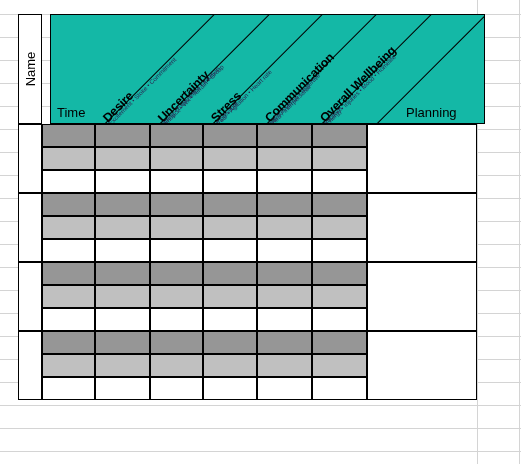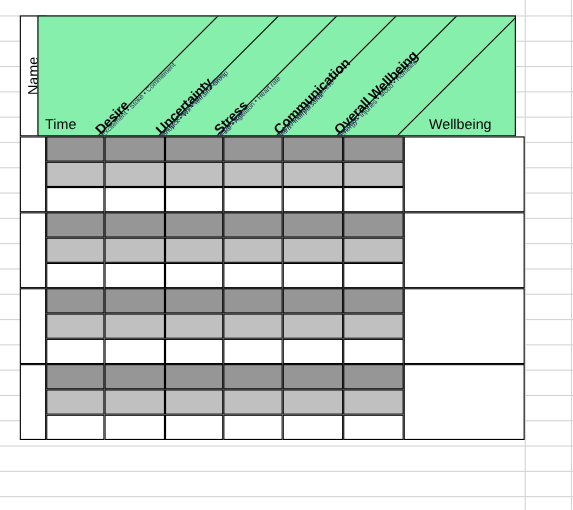--- a/index.html
+++ b/index.html
@@ -67,25 +67,25 @@
   #hdr-name .vtext {
     position: absolute;
     left: 50%; top: 50%;
     transform: translate(-50%, -50%) rotate(-90deg);
     white-space: nowrap;
     font-size: 13px;
     color: #000000;
   }
   #hdr-main {
     position: absolute;
-    left: 16px; top: 0;
+    left: 32px; top: 0;
     width: 435px; height: 110px;
     box-sizing: border-box;
     border: 1px solid #000000;
-    background: #86efac;
+    background: #14b8a6;
     overflow: hidden;
   }
   #hdr-time {
     position: absolute;
     left: 6px;
     bottom: 3px;
     font-size: 13px;
     color: #000000;
   }
   #hdr-comments {
@@ -155,21 +155,21 @@
   </div>
 
 <div id="table-wrap">
 
   <div id="hdr-name">
     <span class="vtext">Name</span>
   </div>
 
   <div id="hdr-main">
     <span id="hdr-time">Time</span>
-    <span id="hdr-comments">Wellbeing</span>
+    <span id="hdr-comments">Planning</span>
   <div class="diag" style="width: 155.563px; left: 53px; top: 109px;"></div>
       <div class="diag" style="width: 155.563px; left: 108px; top: 109px;"></div>
       <div class="diag" style="width: 155.563px; left: 161px; top: 109px;"></div>
       <div class="diag" style="width: 155.563px; left: 215px; top: 109px;"></div>
       <div class="diag" style="width: 155.563px; left: 270px; top: 109px;"></div>
       <div class="diag" style="width: 155.563px; left: 325px; top: 109px;"></div>
       <div class="col-title" style="left: 59px; top: 96px;">Desire</div>
       <div class="col-sub" style="left: 58px; top: 107px;">• Excitement • Stoke • Commitment</div>
       <div class="col-title" style="left: 114px; top: 96px;">Uncertainty</div>
       <div class="col-sub" style="left: 113px; top: 107px;">• Snopck • Wx • Terrain • Group</div>

